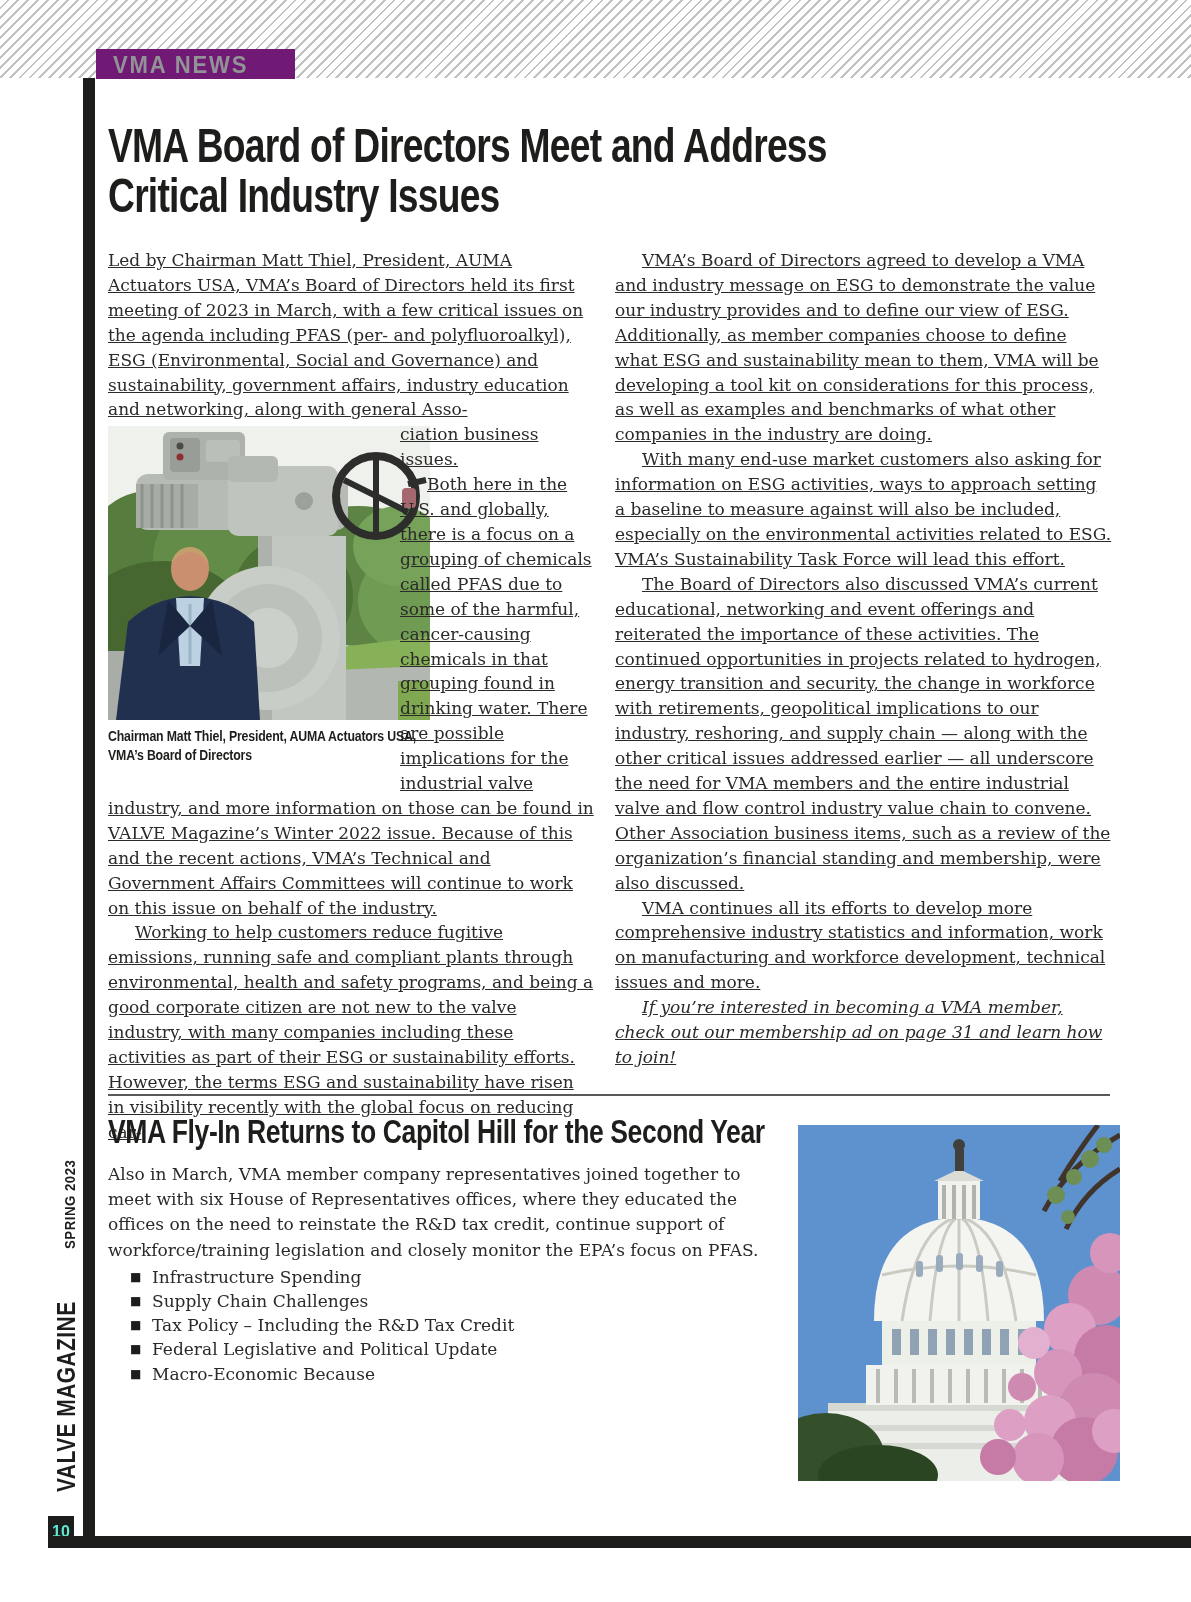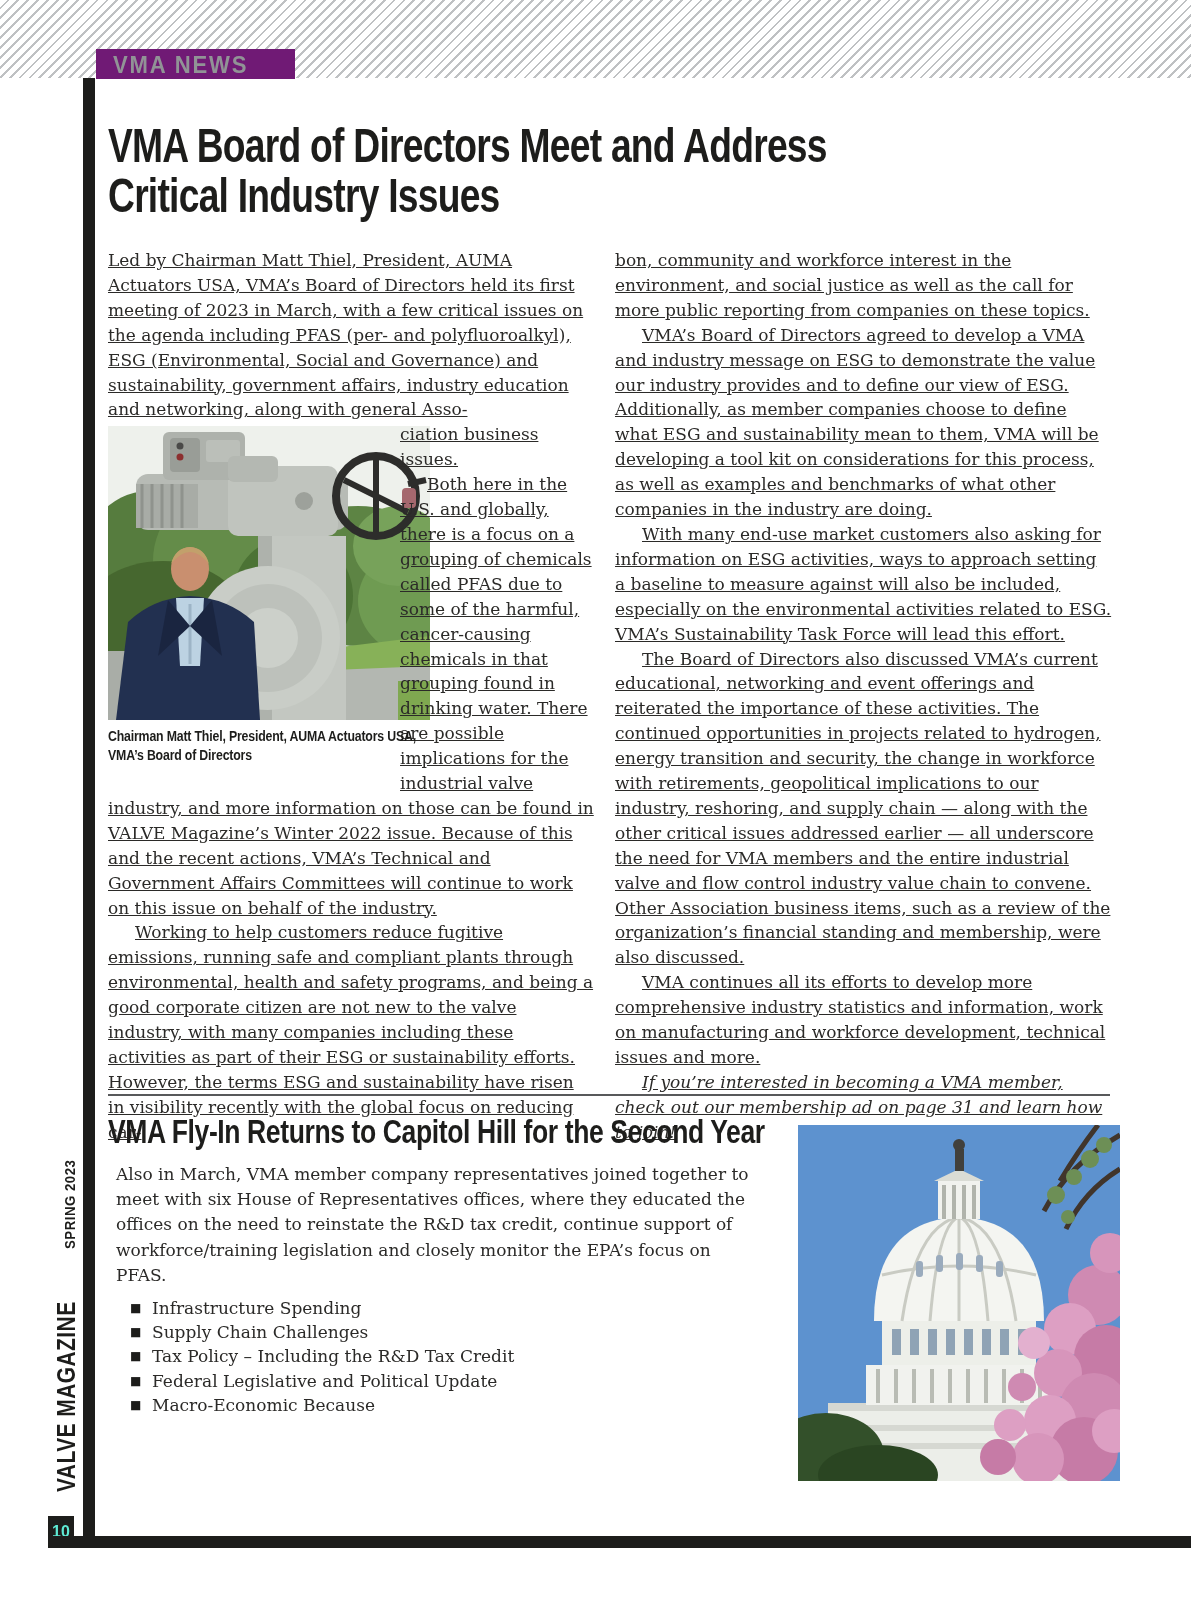--- a/index.html
+++ b/index.html
@@ -67,21 +67,21 @@
 
   .divider { position:absolute; left:108px; top:1094px; width:1002px; height:2px; background:#58595b; }
 
   
   .article2 { position:absolute; left:108px; top:1112px; width:655px; }
   .title2 {
     font-family:"Liberation Sans",sans-serif; font-weight:bold; color:#1d1d1b; margin:0 0 12px 0;
     font-size:34px; line-height:38px; letter-spacing:-0.5px; white-space:nowrap;
     transform:scaleX(0.78); transform-origin:0 0;
   }
-  .article2 p { margin:8px; font-size:17px; line-height:25.2px; }
+  .article2 p { margin:0; font-size:17px; line-height:25.2px; }
   .article2 p.indent { text-indent:27px; }
   ul.bullets { margin:2px 0 0 0; padding:0 0 0 44px; list-style:none; }
   ul.bullets li { position:relative; font-size:17px; line-height:24.2px; }
   .bullet-marker {
     position:absolute; left:-22px; top:0px;
     font-family:"DejaVu Sans",sans-serif; font-size:12px; color:#1d1d1b;
   }
 
   .photo2-wrap { position:absolute; left:798px; top:1125px; width:322px; height:356px; }
 </style>
@@ -159,21 +159,20 @@
     </svg>
     <div class="caption">Chairman Matt Thiel, President, AUMA Actuators USA, VMA’s Board of Directors</div>
   </div>
 
   <p>ciation business issues.</p>
   <p class="indent">Both here in the U.S. and globally, there is a focus on a grouping of chemicals called PFAS due to some of the harmful, cancer-causing chemicals in that grouping found in drinking water. There are possible implications for the industrial valve industry, and more information on those can be found in VALVE Magazine’s Winter 2022 issue. Because of this and the recent actions, VMA’s Technical and Government Affairs Committees will continue to work on this issue on behalf of the industry.</p>
   <p class="indent">Working to help customers reduce fugitive emissions, running safe and compliant plants through environmental, health and safety programs, and being a good corporate citizen are not new to the valve industry, with many companies including these activities as part of their ESG or sustainability efforts. However, the terms ESG and sustainability have risen in visibility recently with the global focus on reducing car-</p>
 </div>
 
 <div class="col col2">
-  <p>bon, community and workforce interest in the environment, and social justice as well as the call for more public reporting from companies on these topics.</p>
   <p class="indent">VMA’s Board of Directors agreed to develop a VMA and industry message on ESG to demonstrate the value our industry provides and to define our view of ESG. Additionally, as member companies choose to define what ESG and sustainability mean to them, VMA will be developing a tool kit on considerations for this process, as well as examples and benchmarks of what other companies in the industry are doing.</p>
   <p class="indent">With many end-use market customers also asking for information on ESG activities, ways to approach setting a baseline to measure against will also be included, especially on the environmental activities related to ESG. VMA’s Sustainability Task Force will lead this effort.</p>
   <p class="indent">The Board of Directors also discussed VMA’s current educational, networking and event offerings and reiterated the importance of these activities. The continued opportunities in projects related to hydrogen, energy transition and security, the change in workforce with retirements, geopolitical implications to our industry, reshoring, and supply chain — along with the other critical issues addressed earlier — all underscore the need for VMA members and the entire industrial valve and flow control industry value chain to convene. Other Association business items, such as a review of the organization’s financial standing and membership, were also discussed.</p>
   <p class="indent">VMA continues all its efforts to develop more comprehensive industry statistics and information, work on manufacturing and workforce development, technical issues and more.</p>
   <p class="indent italic">If you’re interested in becoming a VMA member, check out our membership ad on page 31 and learn how to join!</p>
 </div>
 
 <div class="divider"></div>
 
 <div class="article2">

